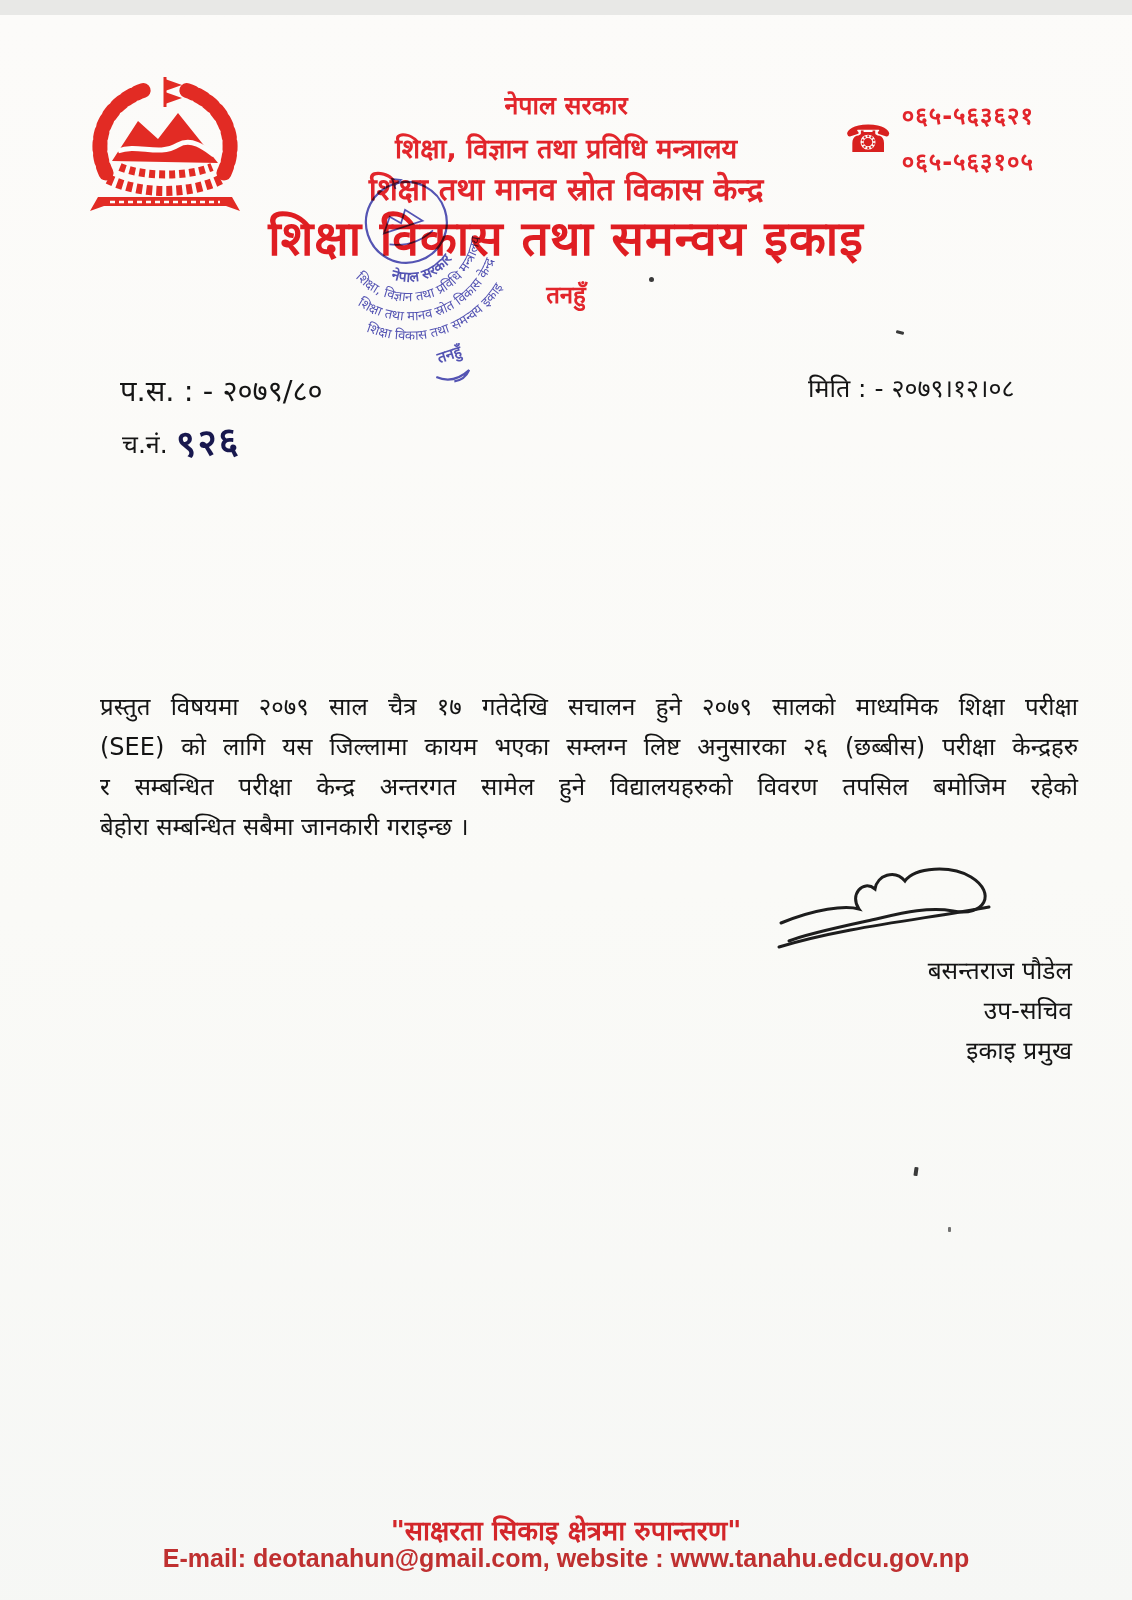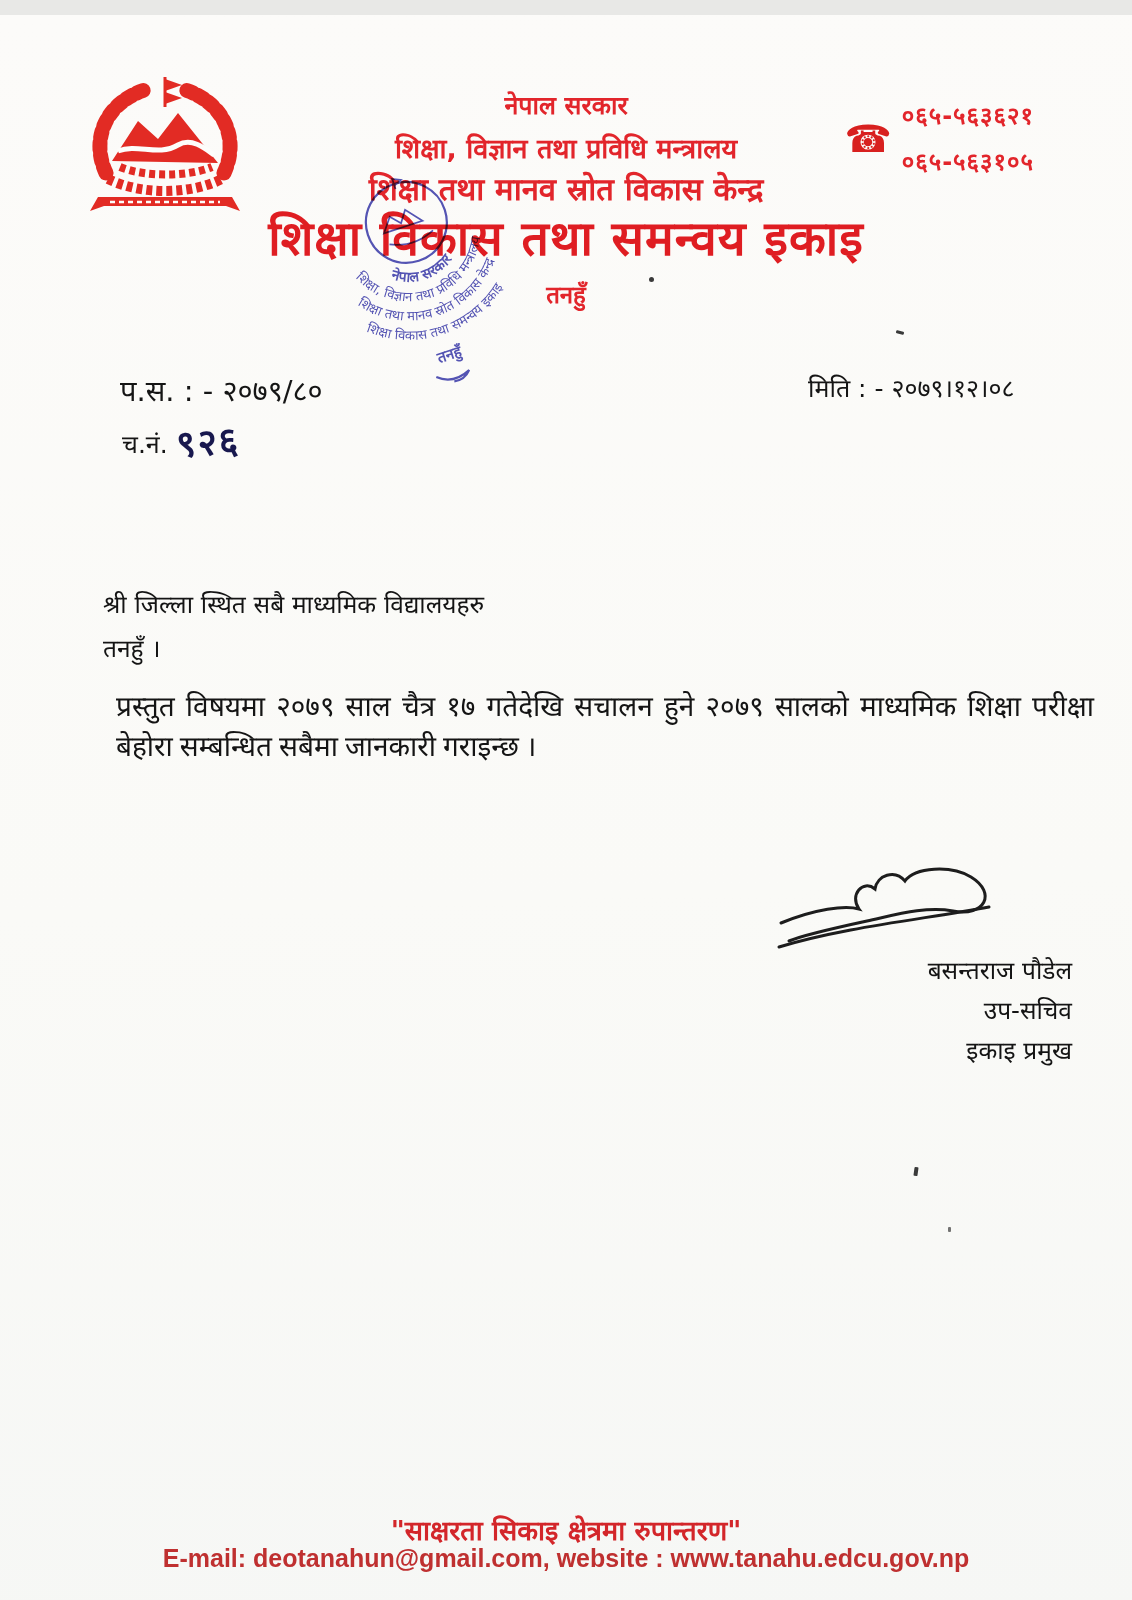--- a/index.html
+++ b/index.html
@@ -40,21 +40,21 @@
   .date-line{ position:absolute; left:808px; top:355px; font-size:25px; color:#151515; }
   .dispatch { position:absolute; left:122px; top:398px; font-size:25px; color:#151515; }
   .dispatch-handwritten {
     display:inline-block; margin-left:8px; font-size:37px; font-weight:bold;
     color:#18184e; transform:rotate(-4deg) translateY(2px); letter-spacing:2px;
   }
   
   .subject { position:absolute; left:268px; top:462px; font-size:24.5px; color:#111; }
   .subject-label { margin-right:28px; }
   .addressee { position:absolute; left:103px; top:568px; font-size:24.5px; color:#141414; line-height:44px; }
-  .body-block { position:absolute; left:116px; top:672px; width:978px; font-size:28px; color:#141414;font-family:Liberation Serif, serif; }
+  .body-block { position:absolute; left:100px; top:672px; width:978px; font-size:24px; color:#141414; }
   .body-line { line-height:40px; white-space:nowrap; display:flex; justify-content:space-between; }
   .body-line.last { display:block; white-space:normal; }
   .body-line span { display:block; width:100%; text-align:justify; text-align-last:justify; }
   .body-line.last span { text-align-last:left; }
   
   .signature-svg { position:absolute; left:775px; top:850px; width:238px; height:88px; }
   .signatory {
     position:absolute; left:852px; top:936px; width:220px;
     text-align:right; font-size:24.5px; color:#141414; line-height:40px;
   }
@@ -141,28 +141,30 @@
     </g>
   </svg>
 
   <div class="ref-no">प.स. : - २०७९/८०</div>
   <div class="date-line">मिति : - २०७९।१२।०८</div>
   <div class="dispatch">
     <span>च.नं.</span><span class="dispatch-handwritten">९२६</span>
   </div>
 
 
-  <div class="addressee">
-    <div>श्री जिल्ला स्थित सबै माध्यमिक विद्यालयहरु</div>
-    <div>तनहुँ ।</div>
-  </div>
 
   <div class="body-block">
     <div class="body-line">
         <span>प्रस्तुत विषयमा २०७९ साल चैत्र १७ गतेदेखि सचालन हुने २०७९ सालको माध्यमिक शिक्षा परीक्षा</span>
+      </div>
+    <div class="body-line">
+        <span>(SEE) को लागि यस जिल्लामा कायम भएका सम्लग्न लिष्ट अनुसारका २६ (छब्बीस) परीक्षा केन्द्रहरु</span>
+      </div>
+    <div class="body-line">
+        <span>र सम्बन्धित परीक्षा केन्द्र अन्तरगत सामेल हुने विद्यालयहरुको विवरण तपसिल बमोजिम रहेको</span>
       </div>
     <div class="body-line last">
         <span>बेहोरा सम्बन्धित सबैमा जानकारी गराइन्छ ।</span>
       </div>
   </div>
 
   <svg class="signature-svg" viewBox="0 0 238 88" aria-hidden="true">
     <g fill="none" stroke="#1d1d1d" stroke-width="3" stroke-linecap="round">
       <path d="M6,58 C40,44 70,40 84,44 C74,30 88,14 100,24 C102,10 120,4 130,16 C140,2 176,0 196,12 C222,28 210,52 178,46 C150,41 120,50 92,56 C55,64 28,70 14,76"></path>
       <path d="M4,82 C70,62 150,54 214,42"></path>

